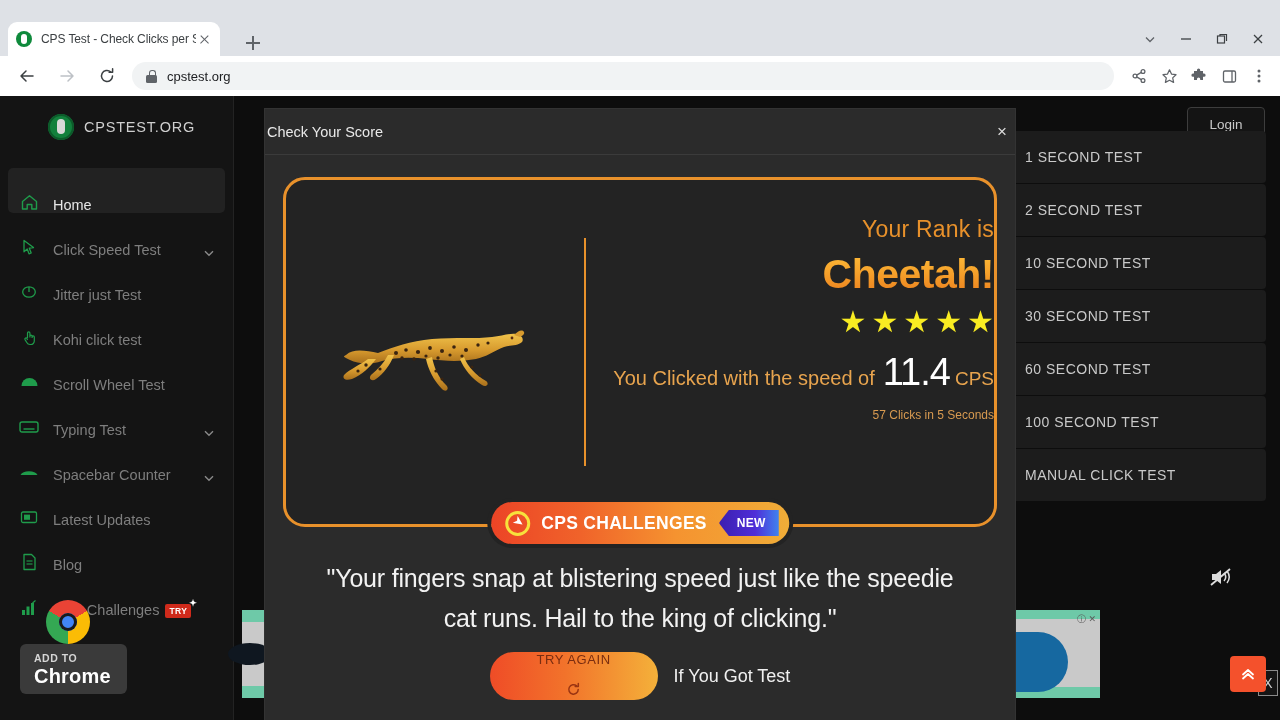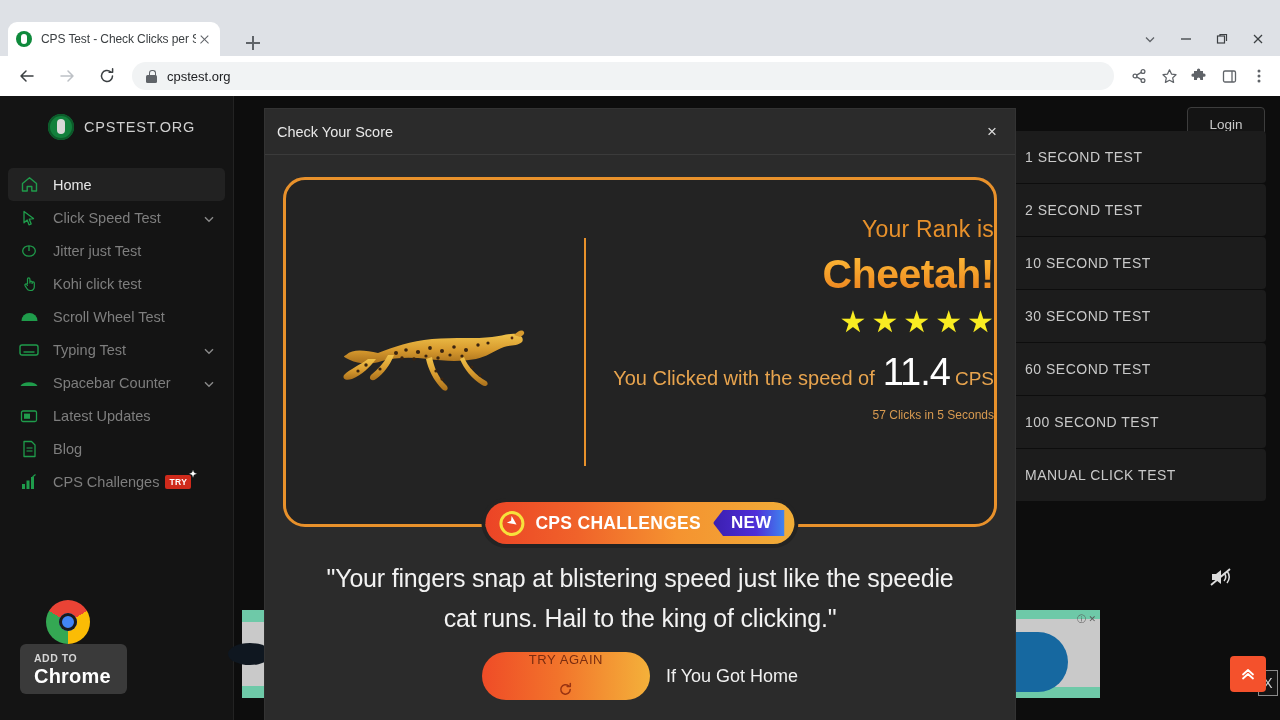--- a/index.html
+++ b/index.html
@@ -57,21 +57,21 @@
   #sidebar { position:absolute; left:0; top:0; width:234px; height:624px; background:#141414;
              border-right:1px solid #232323; }
   .brand { height:62px; display:flex; align-items:center; padding-left:48px; }
   .brand-logo { width:26px; height:26px; border-radius:50%; background:#12803c; position:relative;
                 flex:none; margin-right:10px; box-shadow:0 0 0 2px #0c5a2a inset; }
   .brand-logo::after { content:""; position:absolute; left:9px; top:5px; width:8px; height:15px;
                        background:#d8d8d8; border-radius:4px; }
   .brand-name { font-size:14.5px; letter-spacing:.8px; color:#cfcfcf; }
 
   .nav { margin-top:10px; }
-  .nav-item { height:33px; display:flex; align-items:center; padding:0 18px 0 16px;
+  .nav-item { height:45px; display:flex; align-items:flex-end; padding:0 18px 0 16px;
               color:#7e7e7e; font-size:14.5px; position:relative; }
   .nav-item.active { background:#222222; color:#e6e6e6; border-radius:5px;
                      margin:0 8px; padding-left:8px; }
   .nav-ic { width:26px; height:22px; flex:none; margin-right:11px; display:flex;
             align-items:center; justify-content:center; color:#1f9c4b; }
   .nav-label { flex:1; white-space:nowrap; }
   .chev { width:12px; height:12px; flex:none; }
   .try-badge { background:#cf2a1b; color:#fff; font-size:8.5px; font-weight:bold; padding:2px 4px;
                border-radius:2px; margin-left:6px; letter-spacing:.4px; position:relative; }
   .try-badge::after { content:"✦"; position:absolute; right:-6px; top:-6px; color:#fff; font-size:9px; }
@@ -110,21 +110,21 @@
               background:linear-gradient(#6ec9a8 0 10%, #c9c9c9 10% 88%, #6ec9a8 88% 100%); overflow:hidden; }
   .ad-right::after { content:""; position:absolute; left:-40px; top:22px; width:118px; height:60px;
               border-radius:60px; background:#1668a0; }
   .ad-mark { position:absolute; right:4px; top:3px; font-size:9px; color:#5a5a5a; z-index:3;
              display:flex; gap:3px; align-items:center; }
 
   
   #modal { position:absolute; left:265px; top:13px; width:750px; height:611px;
            background:#2b2b2b; box-shadow:0 0 0 1px #333; }
   .modal-head { height:46px; border-bottom:1px solid #3b3b3b; display:flex; align-items:center;
-                padding:0 12px; }
+                padding:0 2px; }
   .modal-title { font-size:14.5px; color:#e9e9e9; flex:1; }
   .modal-x { font-size:17px; color:#dcdcdc; width:22px; height:22px; display:flex;
              align-items:center; justify-content:center; }
   .modal-body { position:relative; padding:22px 18px 0 18px; background:#2b2b2b; height:565px; }
 
   .score-card { position:relative; border:3px solid #e8912b; border-radius:22px; height:350px;
                 background:#232323; display:flex; }
   .card-left { width:300px; display:flex; align-items:center; justify-content:center; position:relative; }
   .card-div { position:absolute; right:0; top:58px; bottom:58px; width:1.6px; background:#e8912b; }
   .card-right { flex:1; display:flex; flex-direction:column; align-items:flex-end;
@@ -144,21 +144,21 @@
   .cps-challenge { position:absolute; left:50%; transform:translateX(-50%); bottom:-20px;
       height:42px; padding:0 0 0 14px; border-radius:21px; display:flex; align-items:center;
       background:linear-gradient(90deg,#ec4426 0%,#f0632a 30%,#f59330 62%,#f0ad38 100%);
       box-shadow:0 0 0 4px #232323; }
   .cps-ic { width:25px; height:25px; border-radius:50%; border:3px solid #f7e23c; position:relative;
             flex:none; margin-right:11px; }
   .cps-ic::after { content:"➤"; position:absolute; left:5px; top:0px; font-size:13px; color:#fff;
             transform:rotate(35deg); }
   .cps-txt { font-size:17.5px; font-weight:bold; color:#fff; letter-spacing:.3px; }
   .new-ribbon { margin-left:12px; height:26px; padding:0 13px 0 18px; display:flex; align-items:center;
-      color:#fff; font-size:17px; font-weight:bold; letter-spacing:.3px; margin-right:10px;
+      color:#fff; font-size:12px; font-weight:bold; letter-spacing:.3px; margin-right:10px;
       background:linear-gradient(90deg,#3b1fb0,#4f2ed8 60%,#3f84ef);
       clip-path:polygon(10px 0,100% 0,100% 100%,10px 100%,0 50%); }
 
   .quote { margin-top:32px; text-align:center; color:#f2f2f2; font-size:25px; line-height:1.58;
            padding:0 2px; white-space:nowrap; overflow:hidden; letter-spacing:-.2px; }
   .quote .l2 { display:block; }
   .again-row { margin-top:14px; display:flex; align-items:center; justify-content:center; gap:16px; }
   .again-btn { width:168px; height:48px; border-radius:24px; display:flex; align-items:center;
       justify-content:space-between; gap:0; color:#7a2d10; font-size:13px; letter-spacing:.6px;
       background:linear-gradient(90deg,#ef4c27 0%,#f2732b 45%,#f4b13a 100%);flex-direction:column; }
@@ -517,19 +517,19 @@
         <div class="again-row">
           <div class="again-btn">
             <span>TRY AGAIN</span>
             <span class="again-refresh">
               <svg width="15" height="15" viewBox="0 0 15 15">
                   <path d="M12.2 7.5 A4.7 4.7 0 1 1 10.6 3.9" fill="none" stroke="#9a3412" stroke-width="1.5" stroke-linecap="round"></path>
                   <path d="M12.3 1.4 V4.5 H9.2" fill="none" stroke="#9a3412" stroke-width="1.5" stroke-linecap="round" stroke-linejoin="round"></path>
                 </svg>
             </span>
           </div>
-          <div class="again-side">If You Got Home</div>
+          <div class="again-side">If You Got Test</div>
         </div>
       </div>
     </div>
 
   </div>
 </div>
 
 </body></html>

